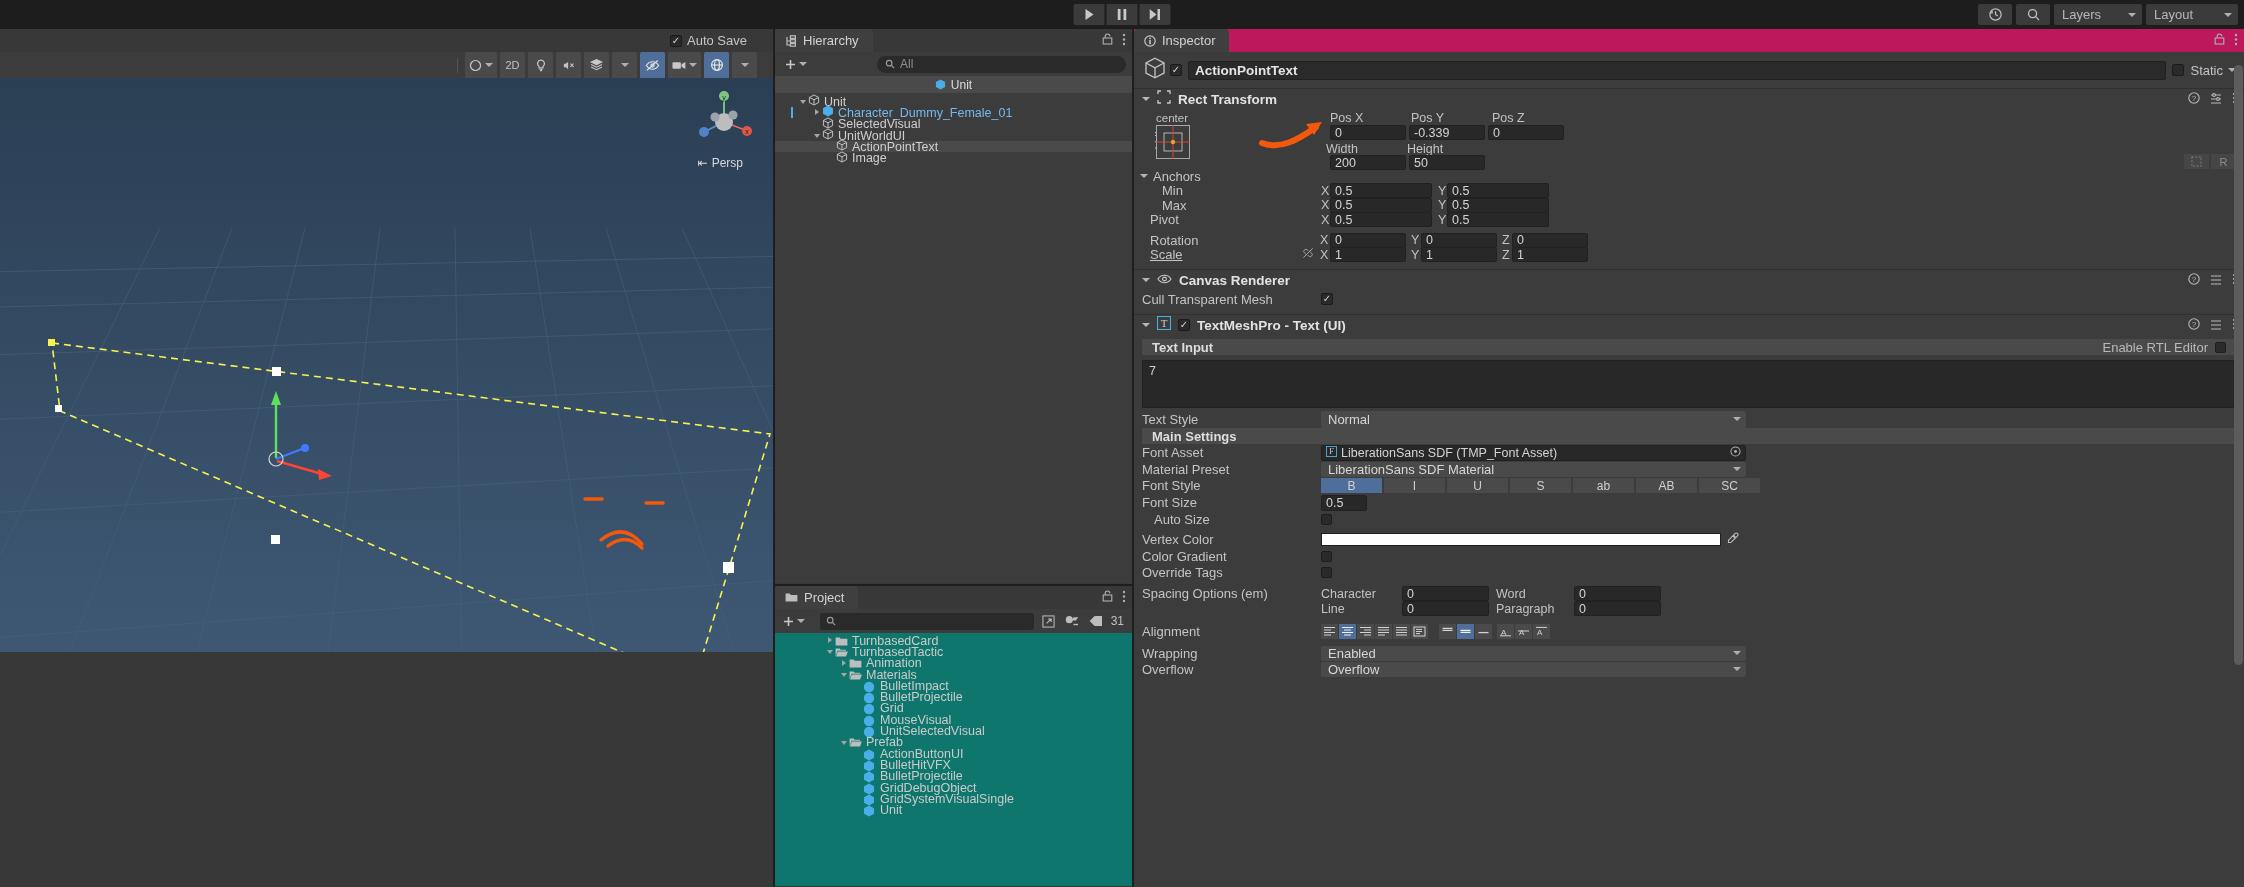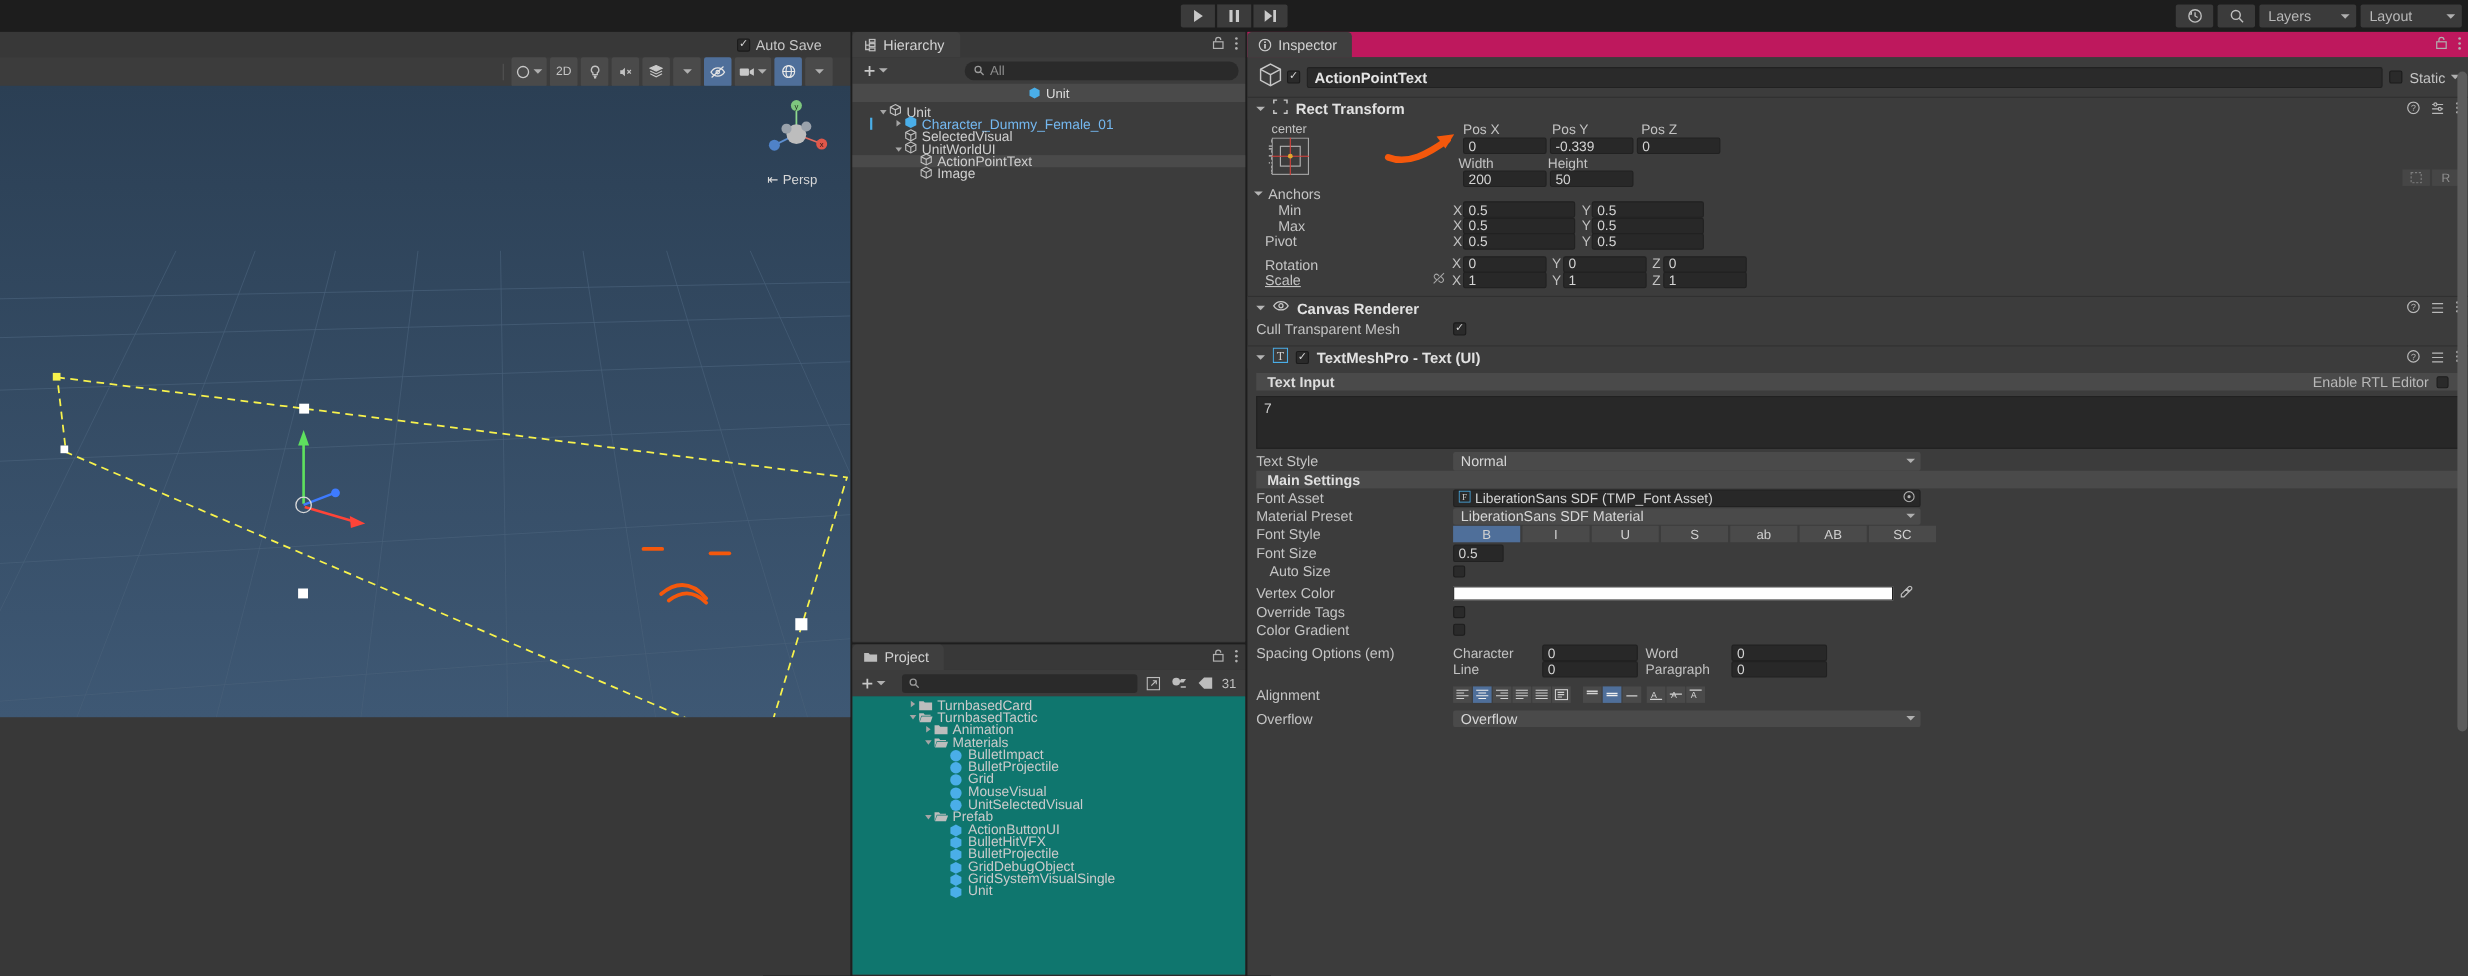--- a/index.html
+++ b/index.html
@@ -985,25 +985,25 @@
         <span>Vertex Color</span>
         <div id="vertex-swatch" style="position: absolute; left: 187px; width: 400px; height: 13px; border: 1px solid rgb(31, 31, 31); background: rgb(255, 255, 255);"></div>
         <span style="position:absolute;left:593px;">
           <svg width="12" height="12" viewBox="0 0 13 13" fill="none" stroke="#bdbdbd" stroke-width="1.2">
               <path d="M11.4 1.6a1.8 1.8 0 0 0-2.6 0L7 3.4 9.6 6l1.8-1.8a1.8 1.8 0 0 0 0-2.6z"></path>
               <path d="M6.3 4.1 1.6 8.8v2.6h2.6L8.9 6.7z"></path>
             </svg>
         </span>
       </div>
       <div class="frow" style="height:16px;position:relative;">
+        <span>Color Gradient</span>
+        <span class="ckbox-sm" style="position:absolute;left:187px;"></span>
+      </div>
+      <div class="frow" style="height:16px;position:relative;">
         <span>Override Tags</span>
-        <span class="ckbox-sm" style="position:absolute;left:187px;"></span>
-      </div>
-      <div class="frow" style="height:16px;position:relative;">
-        <span>Color Gradient</span>
         <span class="ckbox-sm" style="position:absolute;left:187px;"></span>
       </div>
 
       <div style="height:6px;"></div>
 
       <div class="frow" style="height:15px;position:relative;">
         <span>Spacing Options (em)</span>
         <span style="position:absolute;left:187px;" class="fieldlabel">Character</span>
         <div class="field" style="position:absolute;left:268px;width:87px;">
             <span>0</span>
@@ -1094,20 +1094,27 @@
                 <text x="2" y="8.6" font-size="8" fill="#d2d2d2" font-family="Liberation Sans">A</text>
                 <path d="M1 1.4h11" stroke="#d2d2d2" stroke-width="1"></path>
               </svg>
             </div>
           </div>
       </div>
 
       <div style="height:5px;"></div>
 
       <div class="frow" style="height:16px;position:relative;">
+        <span>Wrapping</span>
+        <div class="dropdown" style="position:absolute;left:187px;width:425px;height:15px;">
+          <span>Enabled</span>
+          <span class="caret"></span>
+        </div>
+      </div>
+      <div class="frow" style="height:16px;position:relative;">
         <span>Overflow</span>
         <div class="dropdown" style="position:absolute;left:187px;width:425px;height:15px;">
           <span>Overflow</span>
           <span class="caret"></span>
         </div>
       </div>
     </div>
 
     <div class="scrollthumb"></div>
   </div>

